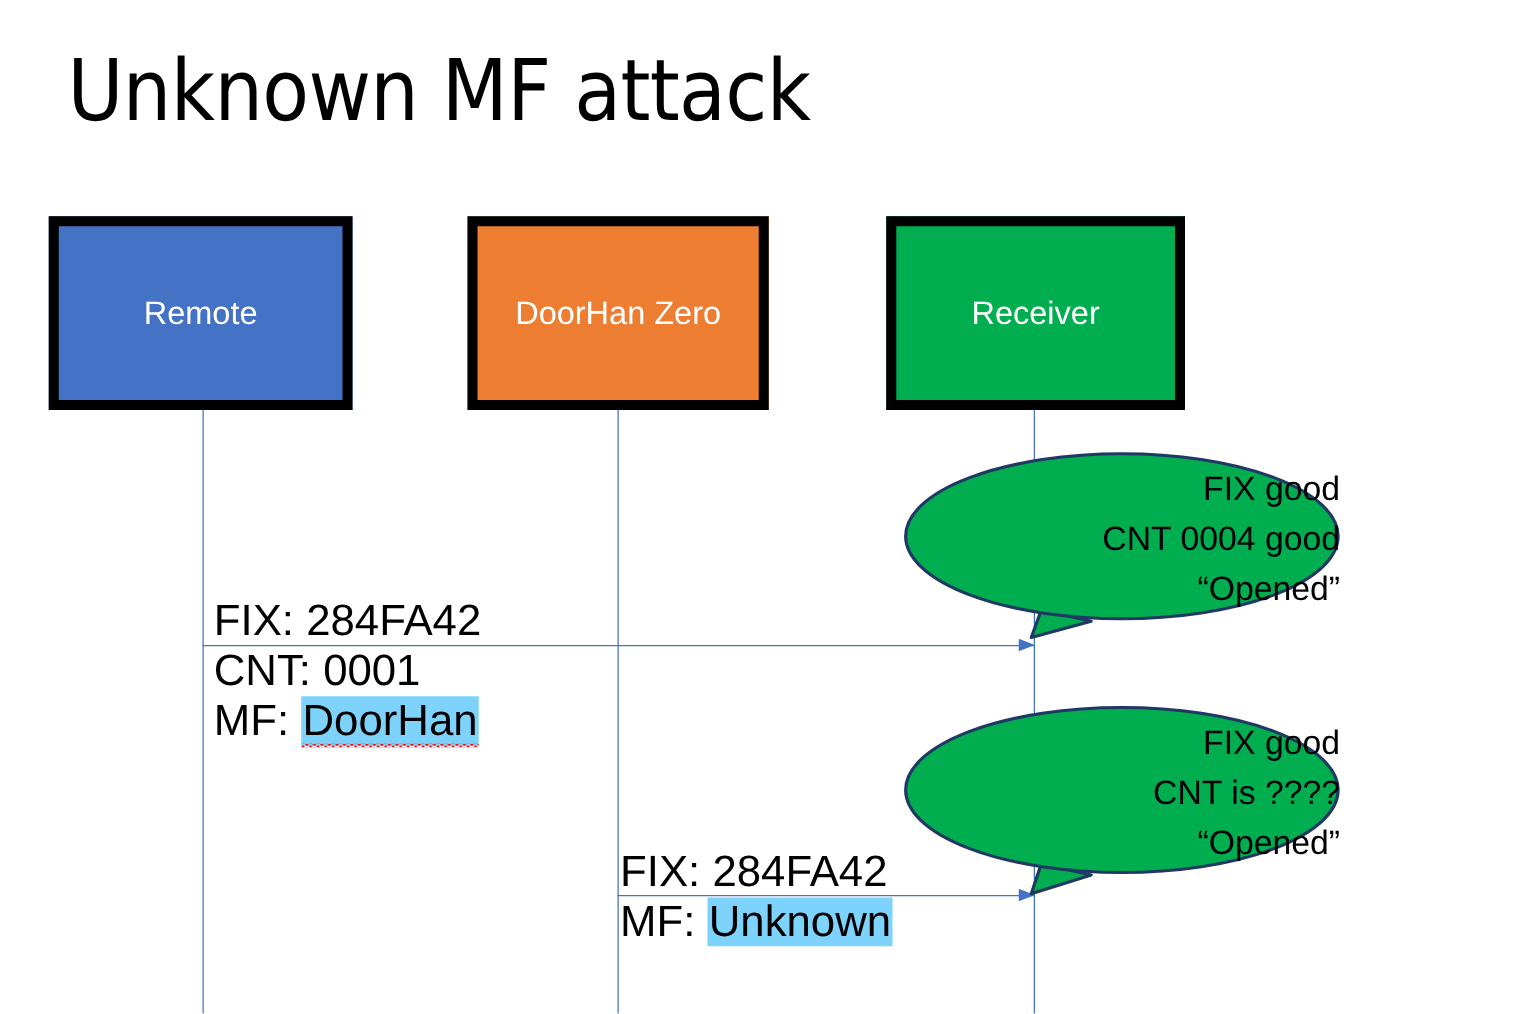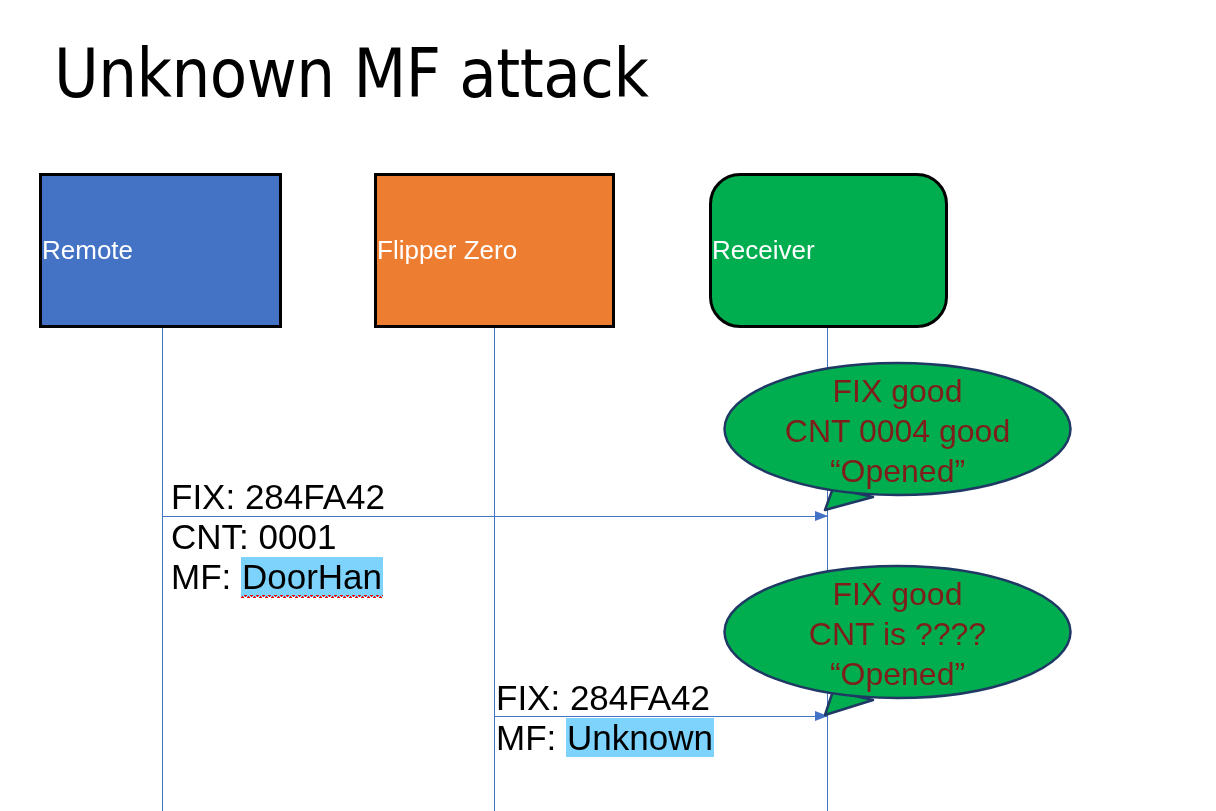--- a/index.html
+++ b/index.html
@@ -31,35 +31,35 @@
     font-family: "DejaVu Sans Condensed", "Liberation Sans", sans-serif;
     white-space: nowrap;
     line-height: 1.2;
     margin-top: 25px;
   }
 
   
   .actor-box {
     position: absolute;
     box-sizing: border-box;
-    border: 3px solid #000000;
+    border: 8px solid #000000;
     display: flex;
     align-items: center;
-    justify-content: flex-start;
+    justify-content: center;
   }
   .actor-label {
     color: #ffffff;
     font-size: 26px;
     font-weight: 400;
     font-family: "Liberation Sans", sans-serif;
     white-space: nowrap;
   }
   #box-remote  { left: 39px;  top: 173px; width: 243px; height: 155px; background: #4472c4; }
   #box-flipper { left: 374px; top: 173px; width: 241px; height: 155px; background: #ed7d31; }
-  #box-receiver{ left: 709px; top: 173px; width: 239px; height: 155px; background: #00ad4f; border-radius: 31px; }
+  #box-receiver{ left: 709px; top: 173px; width: 239px; height: 155px; background: #00ad4f; }
 
   
   .lifeline {
     position: absolute;
     width: 1px;
     background: #4472c4;
     top: 328px;
     height: 483px;
   }
   #lifeline-remote   { left: 162px; }
@@ -127,23 +127,23 @@
   .bubble svg {
     position: absolute;
     left: 0;
     top: 0;
     overflow: visible;
   }
   .bubble-text {
     position: absolute;
     left: 0;
     width: 100%;
-    text-align: center;
-    color: #7f1d1d;
-    font-size: 32px;
+    text-align: right;
+    color: #000000;
+    font-size: 27px;
     line-height: 40px;
     font-family: "Liberation Sans", sans-serif;
     white-space: nowrap;
     pointer-events: none;
   }
   #bubble-1 { left: 723px; top: 362px; width: 349px; height: 156px; }
   #bubble-1 .bubble-text { top: 9px; }
   #bubble-2 { left: 723px; top: 565px; width: 349px; height: 156px; }
   #bubble-2 .bubble-text { top: 9px; }
 </style>
@@ -151,21 +151,21 @@
 <body>
 
 <div id="slide">
 
   <div id="title">Unknown MF attack</div>
 
   <div class="actor-box" id="box-remote">
     <span class="actor-label">Remote</span>
   </div>
   <div class="actor-box" id="box-flipper">
-    <span class="actor-label">Flipper Zero</span>
+    <span class="actor-label">DoorHan Zero</span>
   </div>
   <div class="actor-box" id="box-receiver">
     <span class="actor-label">Receiver</span>
   </div>
 
   <div class="lifeline" id="lifeline-remote"></div>
   <div class="lifeline" id="lifeline-flipper"></div>
   <div class="lifeline" id="lifeline-receiver"></div>
 
   <div class="msg-arrow" id="arrow-1"></div>

